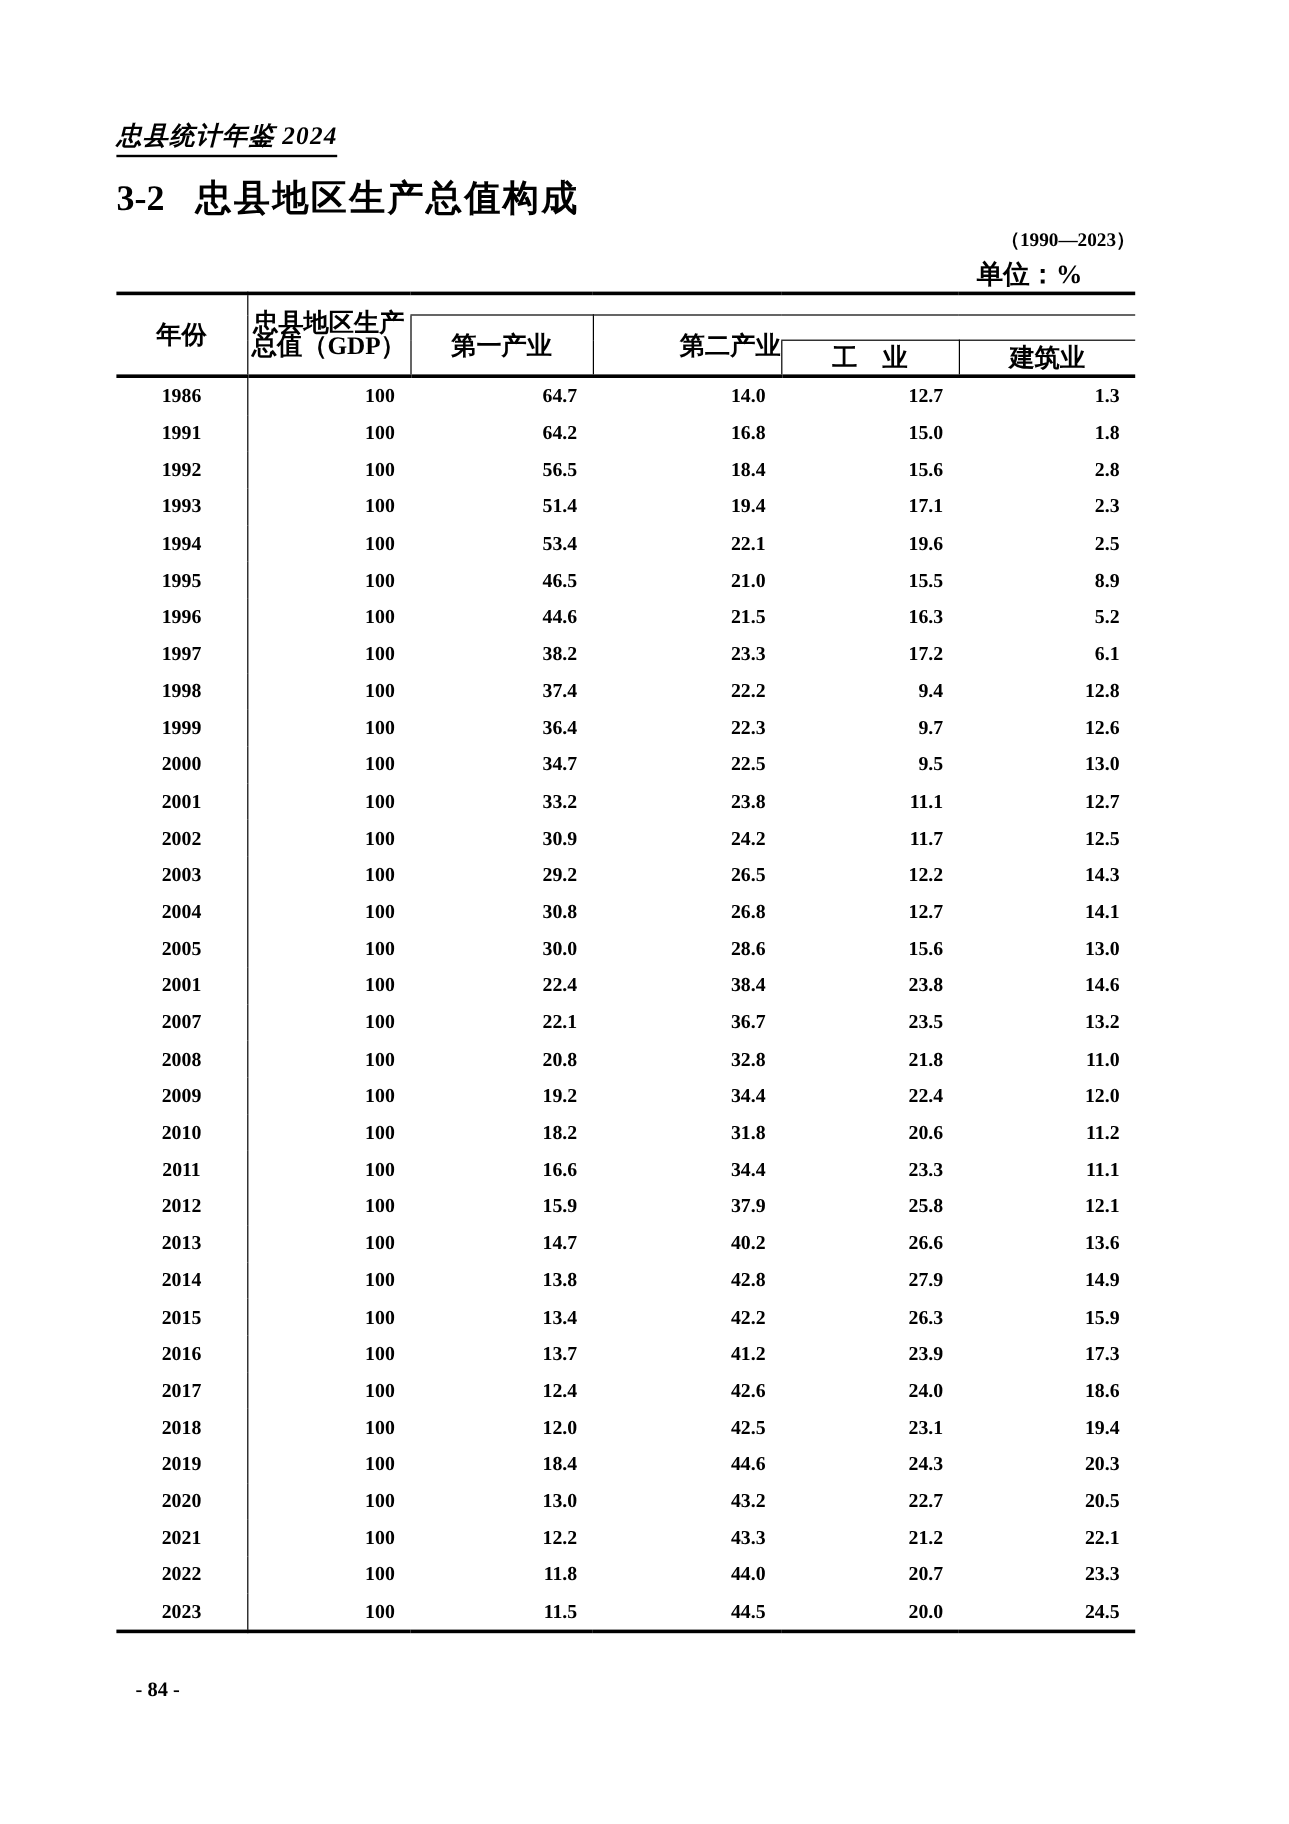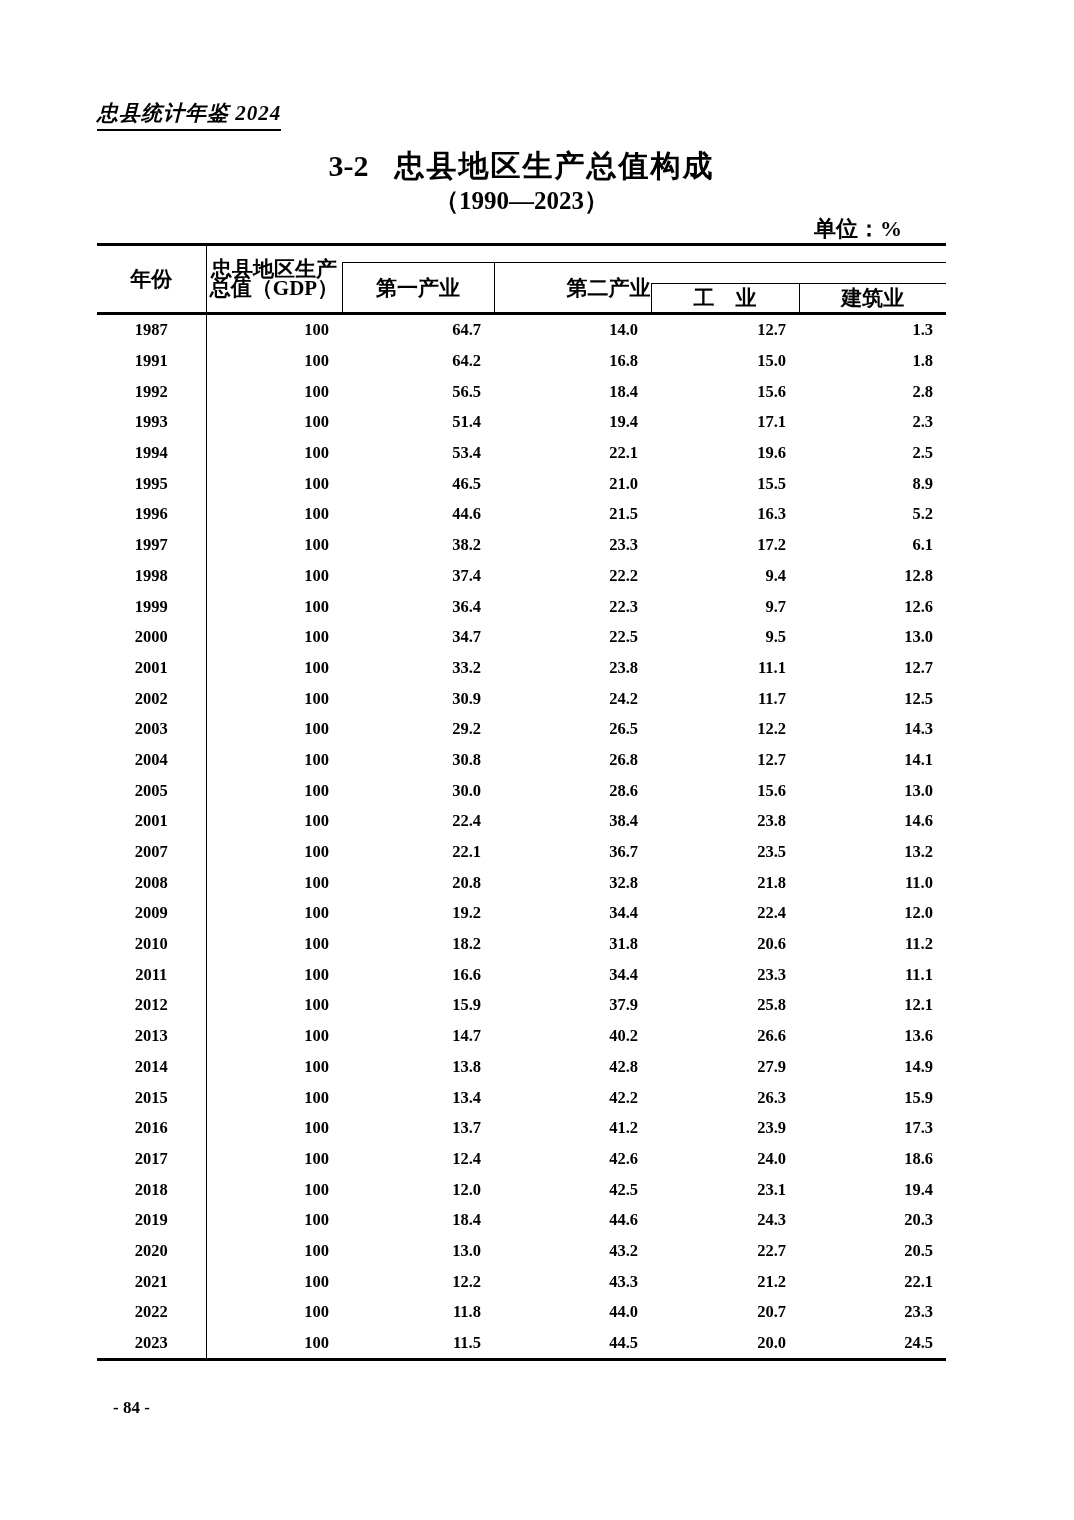--- a/index.html
+++ b/index.html
@@ -21,38 +21,37 @@
     font-style: italic;
     font-weight: bold;
     font-size: 21px;
     letter-spacing: 1px;
     display: inline-block;
     border-bottom: 2px solid #000;
     padding-bottom: 2px;
   }
   .title-row {
     margin-top: 16px;
-    text-align: center;
     font-weight: bold;
     font-size: 30px;
     line-height: 38px;
     white-space: nowrap;
   }
   .title-row .tbl-no {
     font-family: "Liberation Serif", "DejaVu Serif", serif;
     margin-right: 26px;
   }
   .title-row .tbl-title {
     font-family: "Liberation Sans", "DejaVu Sans", sans-serif;
     letter-spacing: 2px;
   }
   .subtitle {
-    text-align: center;
-    font-weight: bold;
-    font-size: 25px;
+    text-align: right;
+    font-weight: bold;
+    font-size: 16px;
     line-height: 30px;
     margin-top: 1px;
   }
   .unit-label {
     text-align: right;
     padding-right: 44px;
     font-weight: bold;
     font-size: 22px;
     line-height: 22px;
     margin-top: 2px;
@@ -154,21 +153,21 @@
         <th rowspan="2" class="c-secondary hb">第二产业</th>
         <th colspan="2" class="strip2"></th>
       </tr>
       <tr class="h3">
         <th class="c-industry hb">工　业</th>
         <th class="c-construction hb">建筑业</th>
       </tr>
     </thead>
     <tbody id="table-body">
         <tr>
-    <td class="year-cell">1987</td>
+    <td class="year-cell">1986</td>
     <td>100</td>
     <td>64.7</td>
     <td>14.0</td>
     <td>12.7</td>
     <td>1.3</td>
   </tr>
         <tr>
     <td class="year-cell">1991</td>
     <td>100</td>
     <td>64.2</td>

